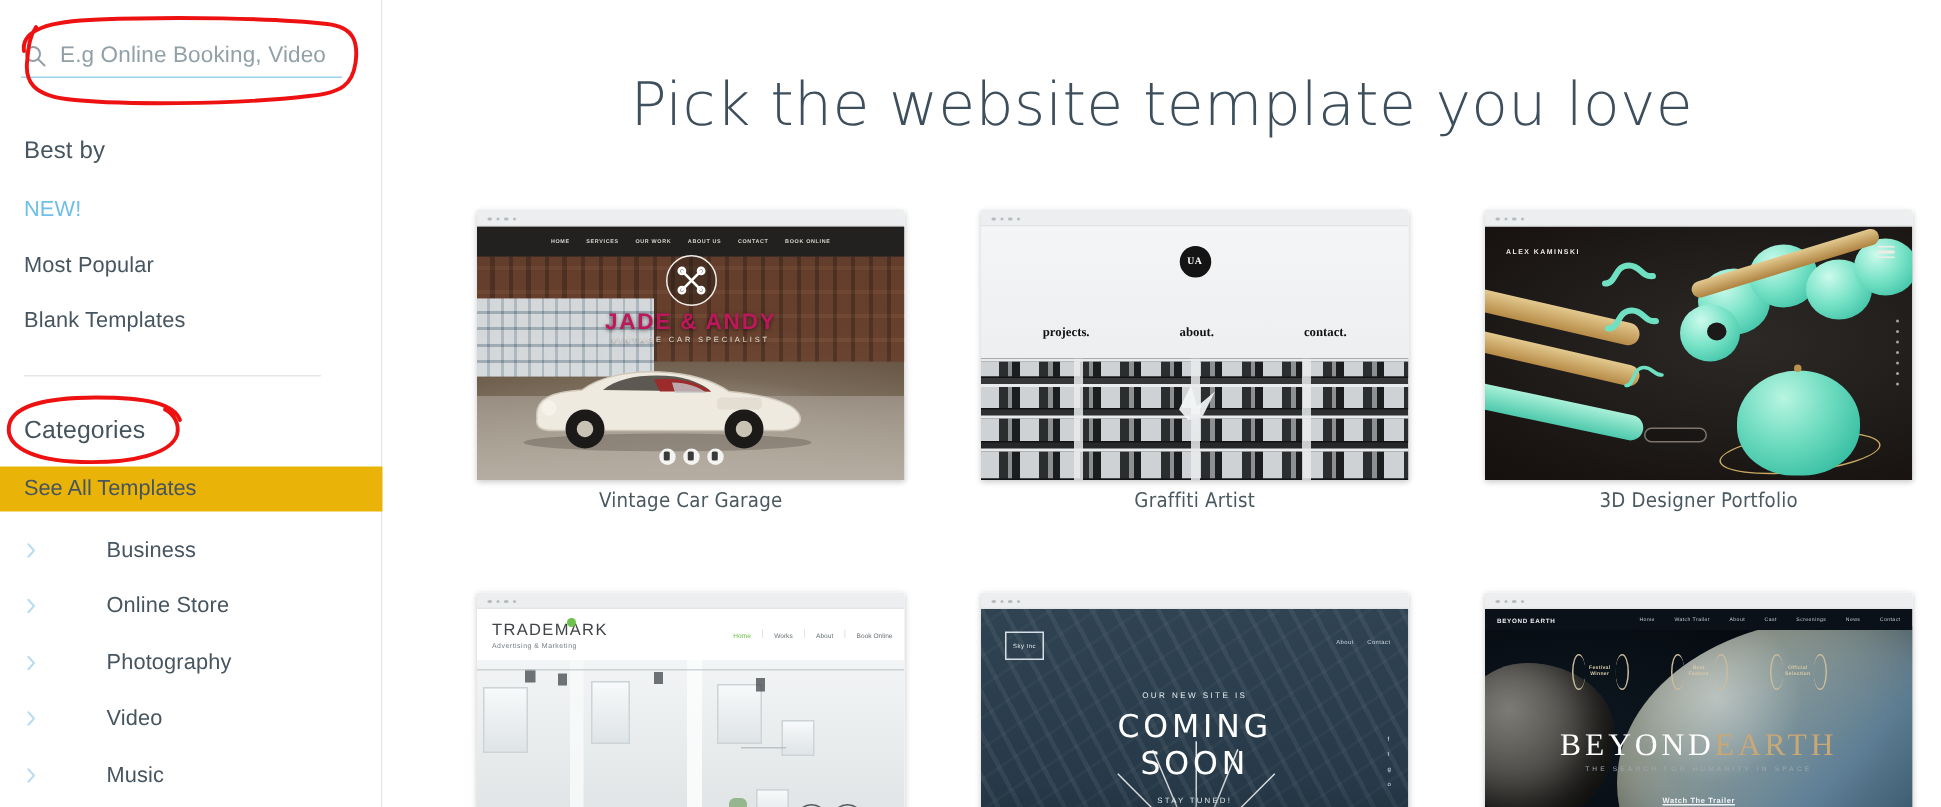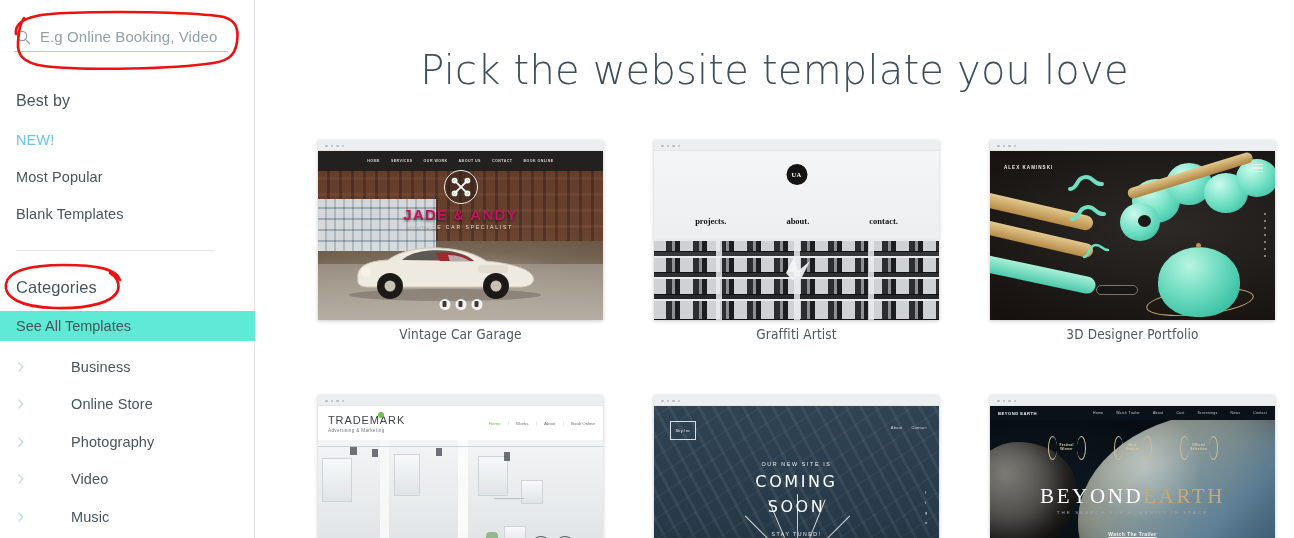--- a/index.html
+++ b/index.html
@@ -85,21 +85,21 @@
     position: absolute;
     left: 16px; top: 250px;
     width: 198px; height: 1px;
     background: #e4e7e9;
   }
 
   .cat-all {
     position: absolute;
     left: 0; top: 311px;
     width: 274px; height: 30px;
-    background: #5eead4;
+    background: #eab308;
     display: flex;
     align-items: center;
     cursor: pointer;
   }
   .cat-all span {
     margin-left: 16px;
     font-size: 14.5px;
     color: #46555f;
   }
 
@@ -547,21 +547,21 @@
     color: #e7eef2;
     font-size: 5.4px;
     letter-spacing: 1.6px;
     white-space: nowrap;
   }
   .t5-big1, .t5-big2 {
     position: absolute;
     left: 50%;
     transform: translateX(-50%);
     color: #ffffff;
-    font-size: 16px;
+    font-size: 21px;
     letter-spacing: 2.6px;
     font-weight: 400;
     white-space: nowrap;
     font-family: "DejaVu Sans", sans-serif;
   }
   .t5-big1 { top: 66px; }
   .t5-big2 { top: 91px; }
   .t5-post {
     position: absolute;
     left: 50%; top: 125px;

